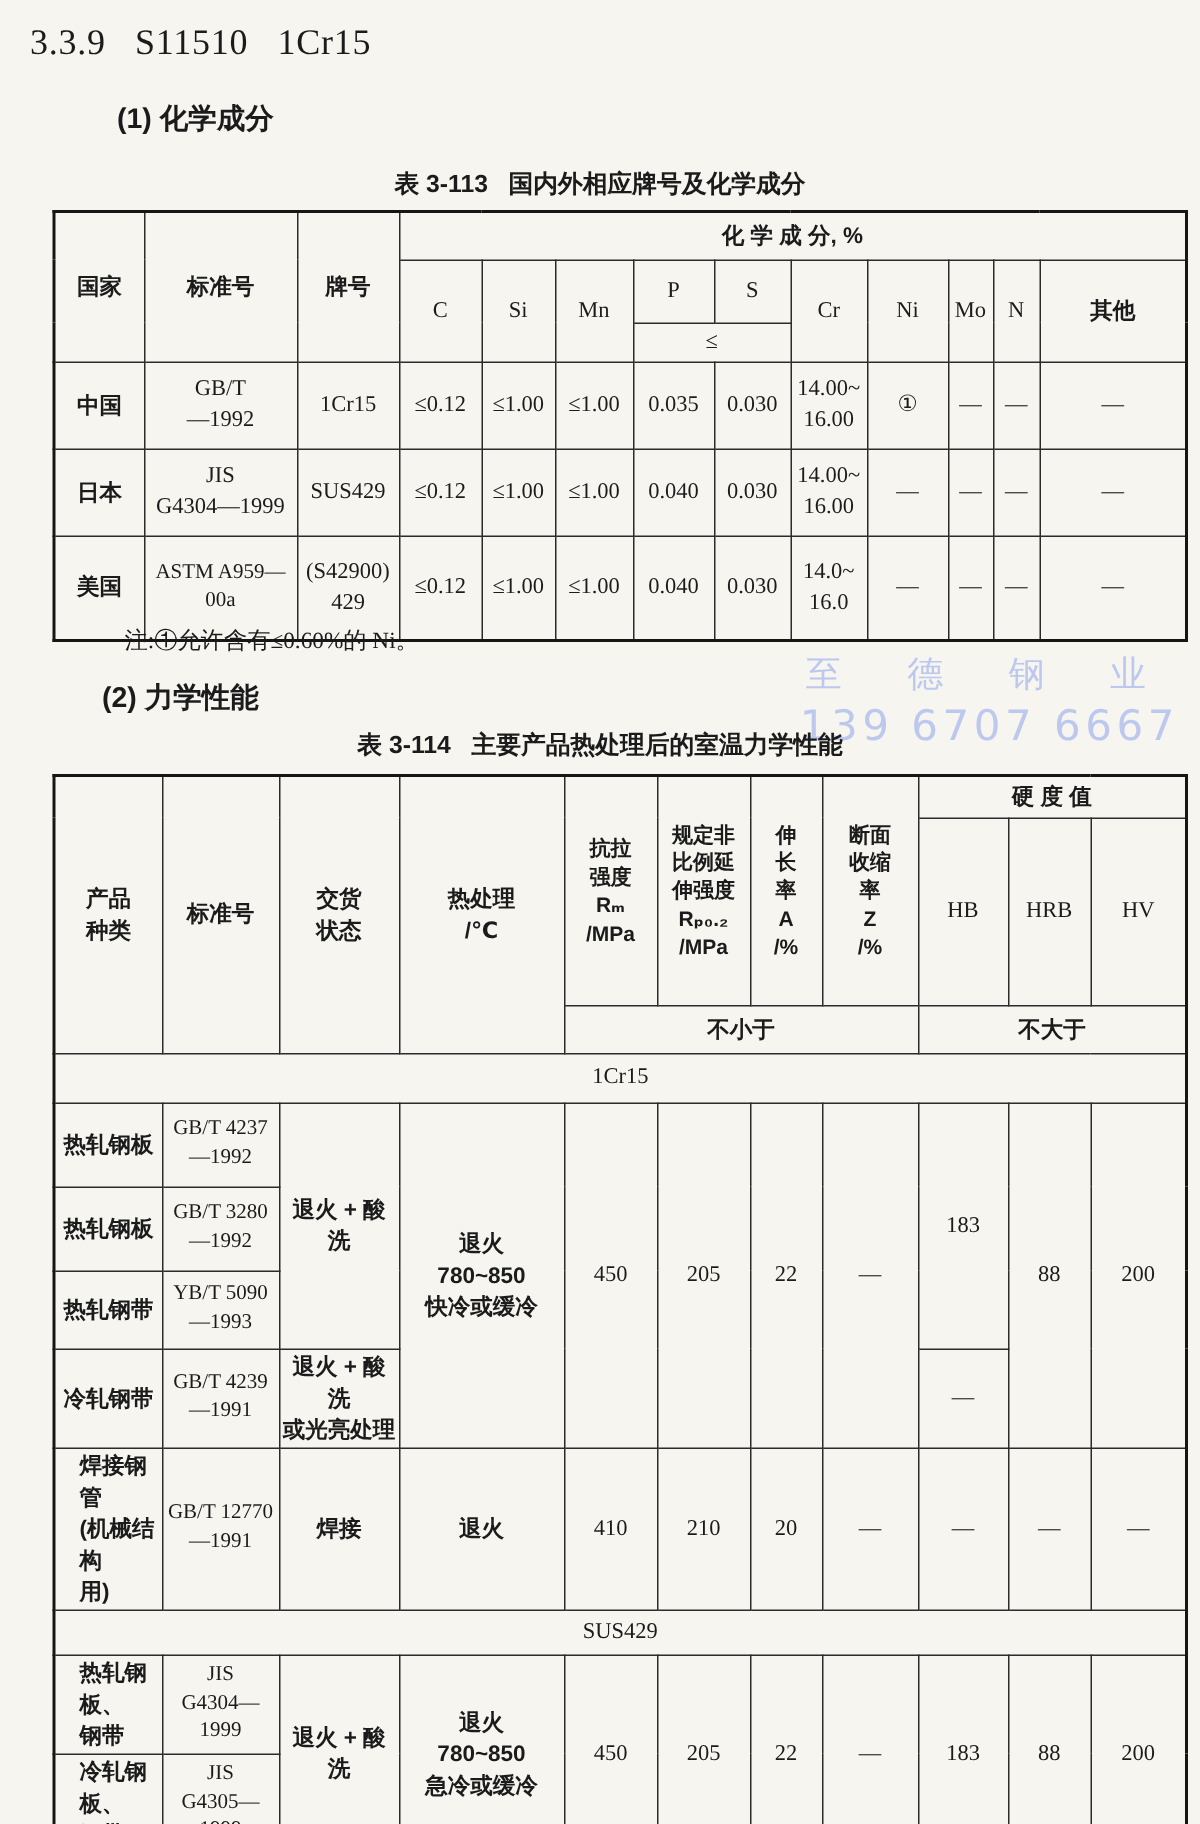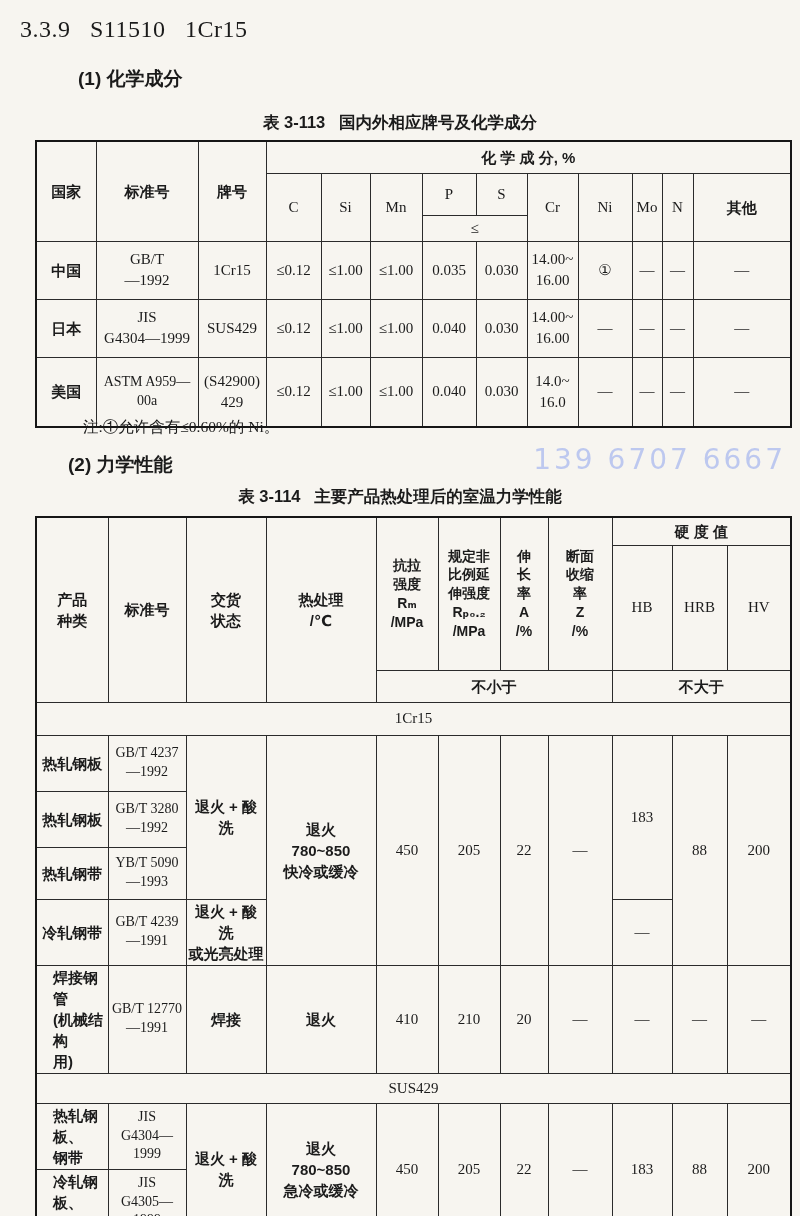--- a/index.html
+++ b/index.html
@@ -155,20 +155,21 @@
     <td>—</td>
     <td>—</td>
   </tr>
 </tbody>
   </table>
 
 <div class="note">注:①允许含有≤0.60%的 Ni。</div>
 <div class="subhead s2">(2) 力学性能</div>
 
 <div class="watermark" style="color: rgb(189, 200, 239);">
+  <div class="wm-line1">至 德 钢 业</div>
   <div class="wm-line2">139 6707 6667</div>
 </div>
 
 <div class="tbl-title tt2">表 3-114   主要产品热处理后的室温力学性能</div>
 
 <table class="t2">
   <colgroup>
     <col style="width:72px">
       <col style="width:78px">
       <col style="width:80px">

